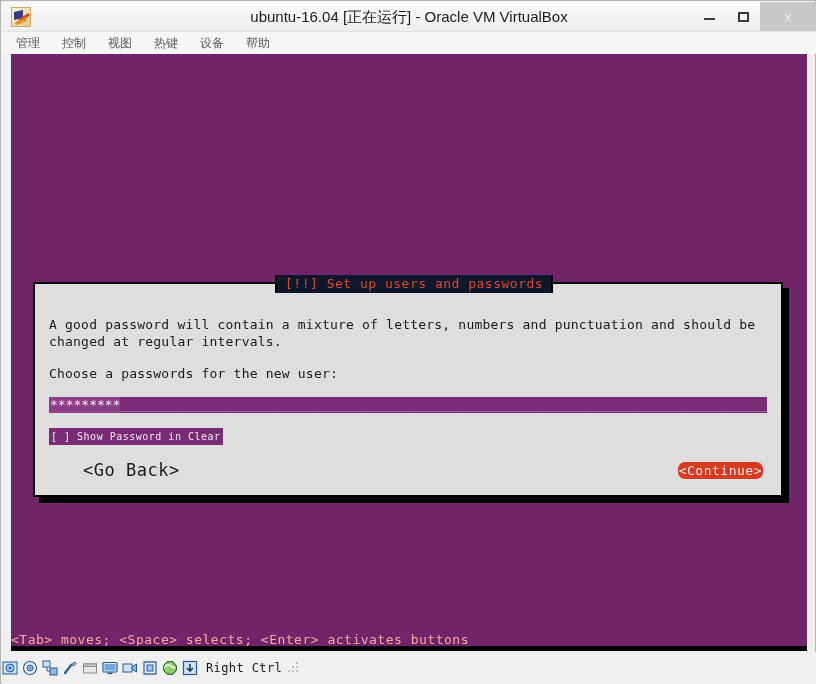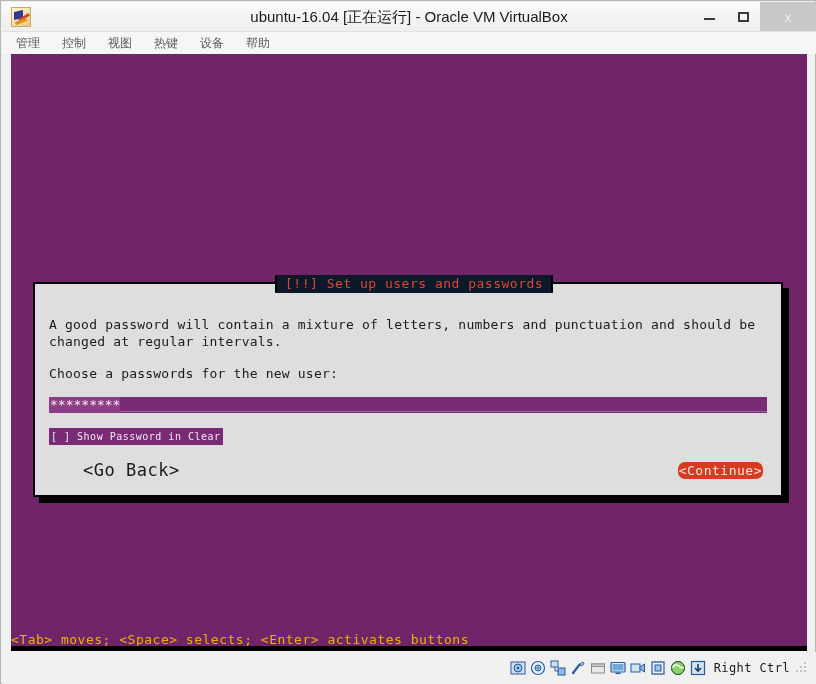--- a/index.html
+++ b/index.html
@@ -153,21 +153,21 @@
     font-family: "DejaVu Sans Mono", monospace;
   }
 
   
   .hint-line {
     position: absolute;
     left: 0px;
     top: 577px;
     width: 796px;
     height: 18px;
-    color: #eab308;
+    color: #fca5a5;
     font-size: 13px;
     font-family: "DejaVu Sans Mono", monospace;
     letter-spacing: 0.5px;
     white-space: nowrap;
     line-height: 18px;
     padding-left: 0px;
     box-sizing: border-box;
   }
   .black-strip2 {
     position: absolute;
@@ -334,21 +334,20 @@
   .statusbar {
     position: absolute;
     left: 1px;
     top: 651px;
     width: 814px;
     height: 32px;
     background: #f0f0f0;
     box-sizing: border-box;
     display: flex;
     align-items: center;
-    justify-content: flex-end;
     padding-right: 8px;
   }
   .sb-icons {
     display: flex;
     align-items: center;
     gap: 4px;
   }
   .sb-icon {
     width: 16px;
     height: 16px;

